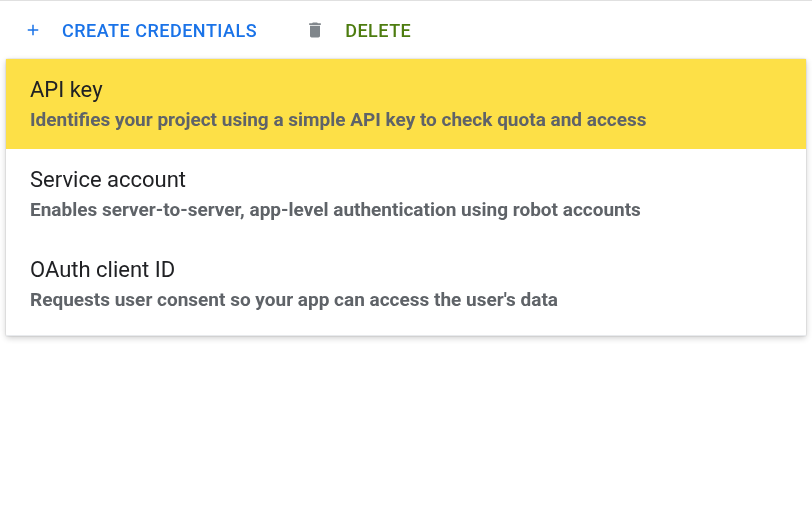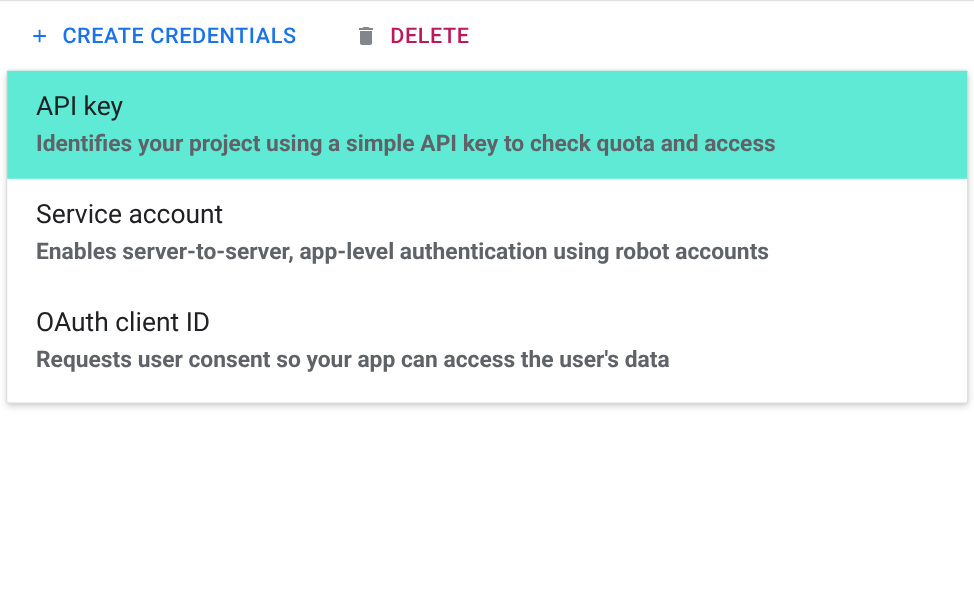--- a/index.html
+++ b/index.html
@@ -17,34 +17,34 @@
     }
     .toolbar {
       display: flex;
       align-items: center;
       padding: 18px 24px 18px 24px;
       gap: 48px;
     }
     .btn {
       display: flex;
       align-items: center;
-      gap: 10px;
+      gap: 20px;
       cursor: pointer;
       font-size: 18px;
       font-weight: 500;
       letter-spacing: 0.5px;
       background: none;
       border: none;
       font-family: inherit;
     }
     .btn-primary {
       color: #1a73e8;
     }
     .btn-secondary {
-      color: #be185d;
+      color: #4d7c0f;
     }
     .icon-plus {
       width: 18px;
       height: 18px;
       flex-shrink: 0;
     }
     .icon-trash {
       width: 20px;
       height: 22px;
       flex-shrink: 0;
@@ -53,21 +53,21 @@
       margin: 0 6px;
       box-shadow: 0 2px 6px rgba(0,0,0,0.2), 0 0 0 1px rgba(0,0,0,0.05);
       border-radius: 2px;
       background: #fff;
     }
     .menu-item {
       padding: 18px 24px;
       cursor: pointer;
     }
     .menu-item.hover {
-      background: #5eead4;
+      background: #fde047;
     }
     .menu-title {
       font-size: 22px;
       color: #202124;
       margin-bottom: 6px;
       font-weight: 400;
     }
     .menu-desc {
       font-size: 19px;
       color: #5f6368;

